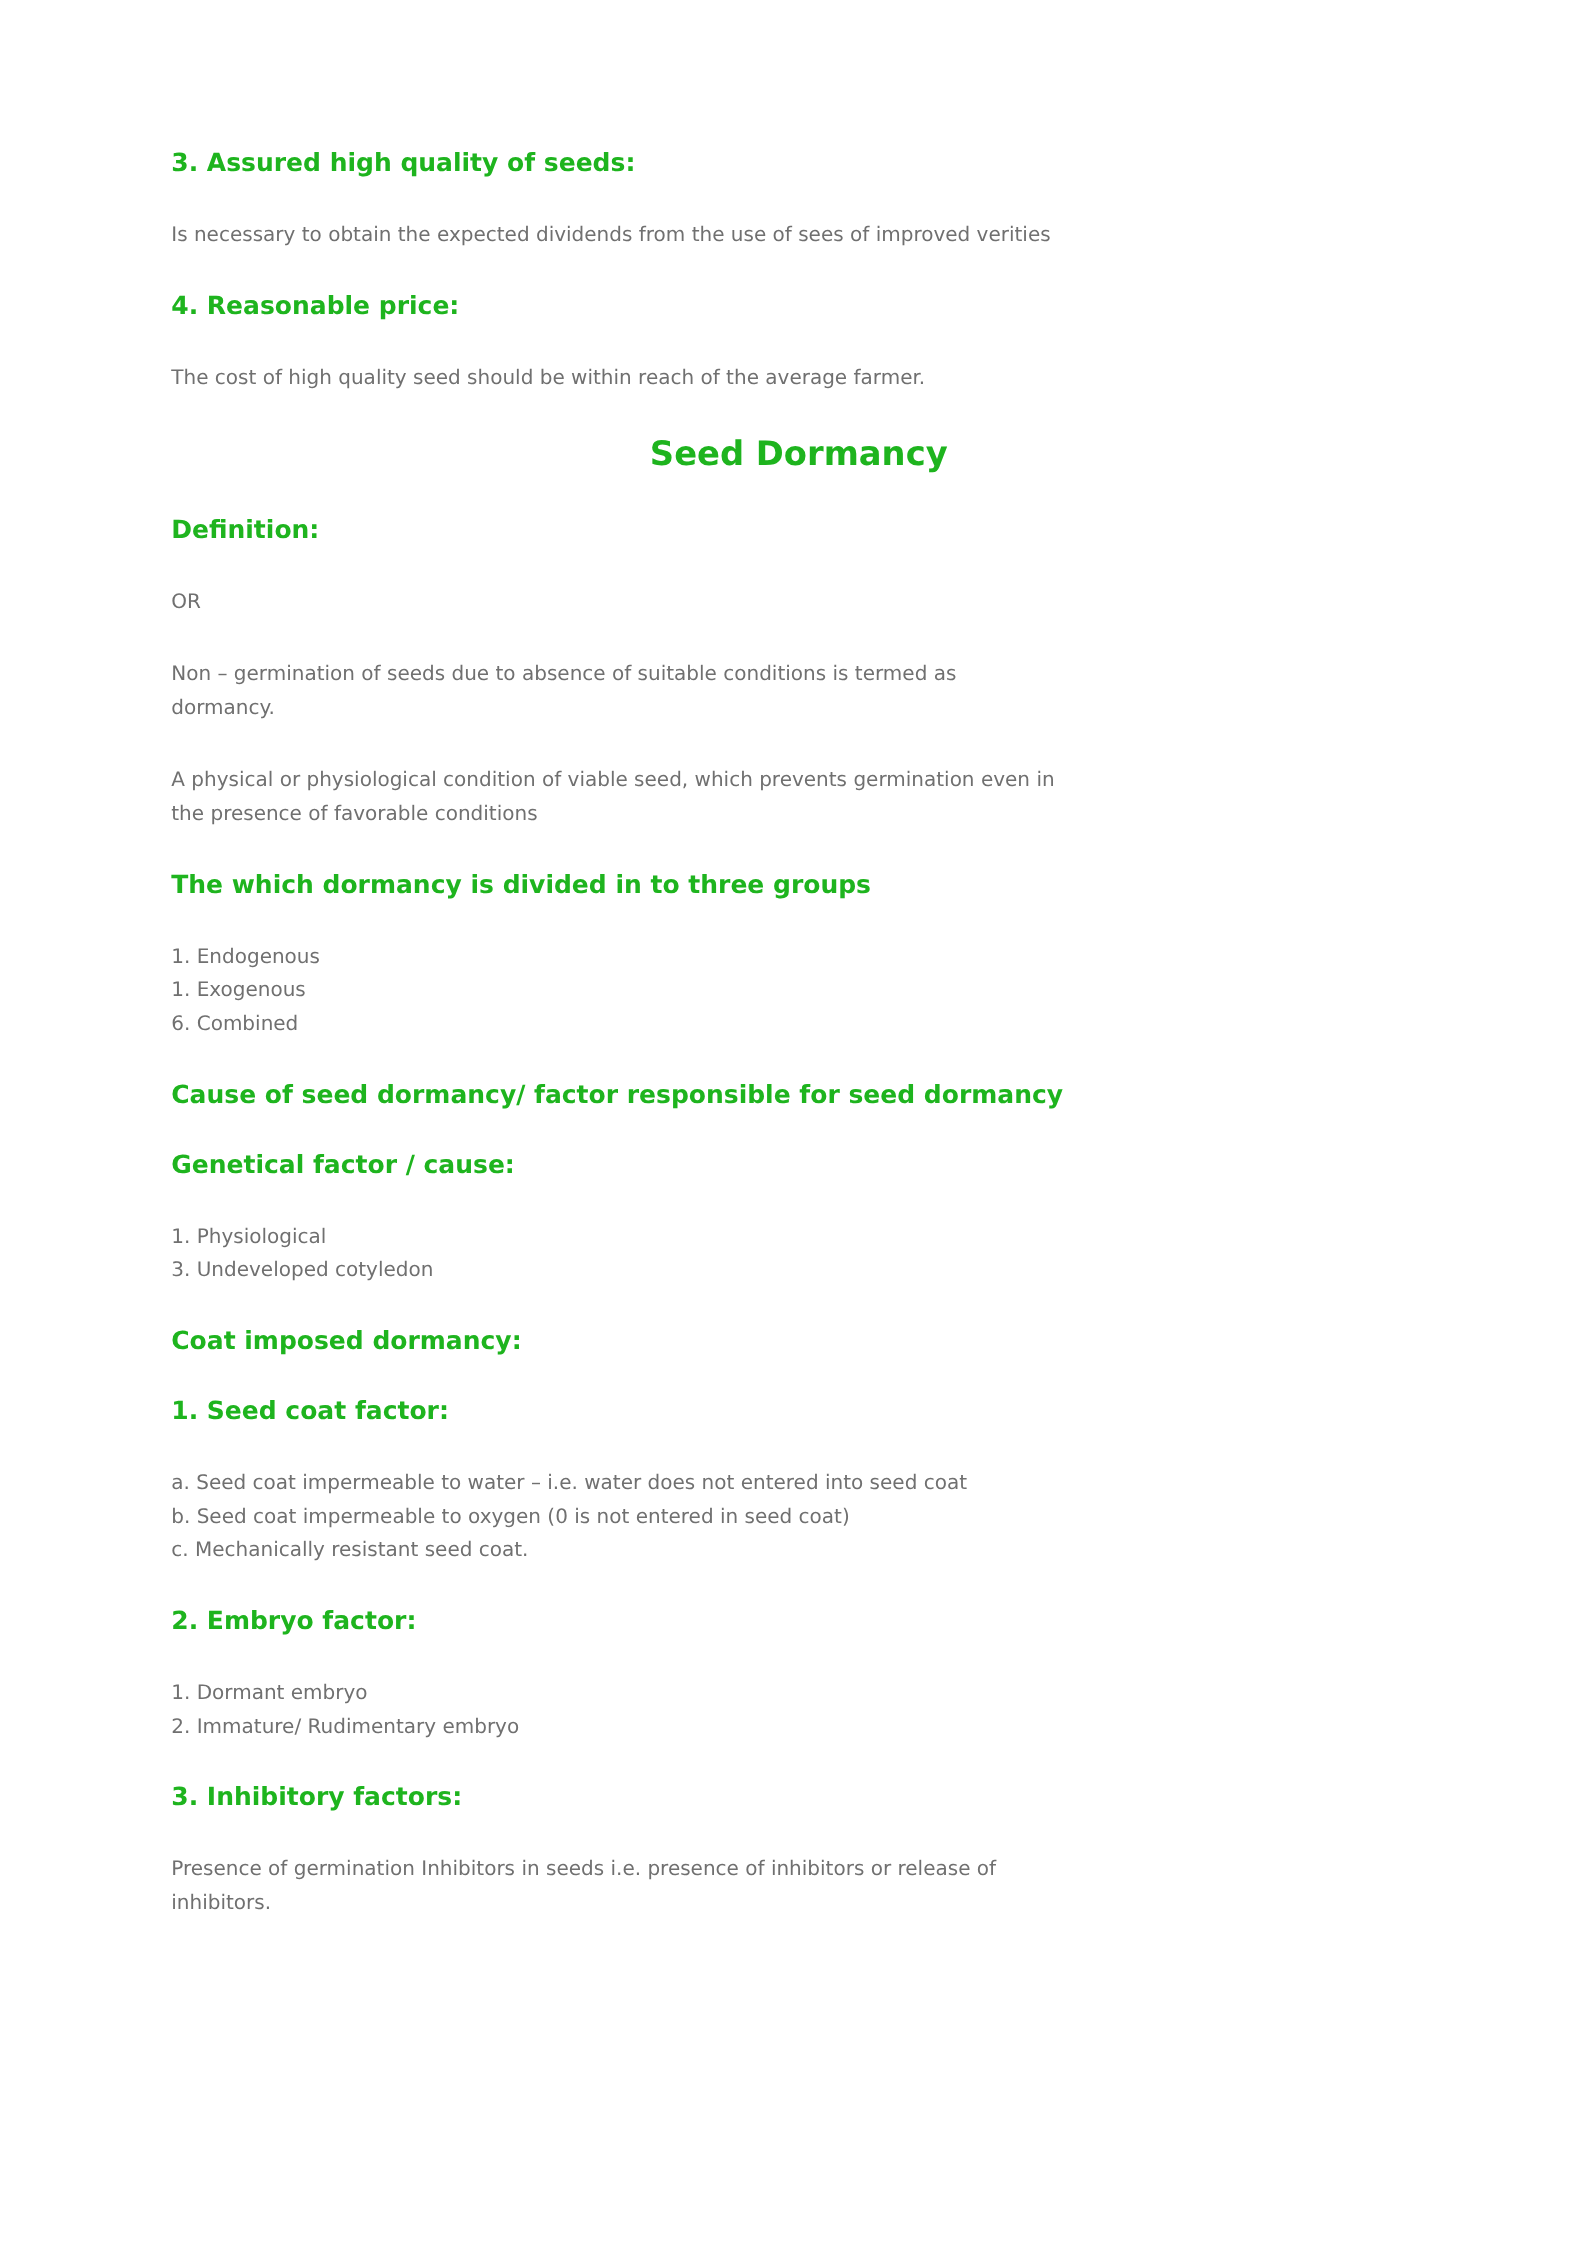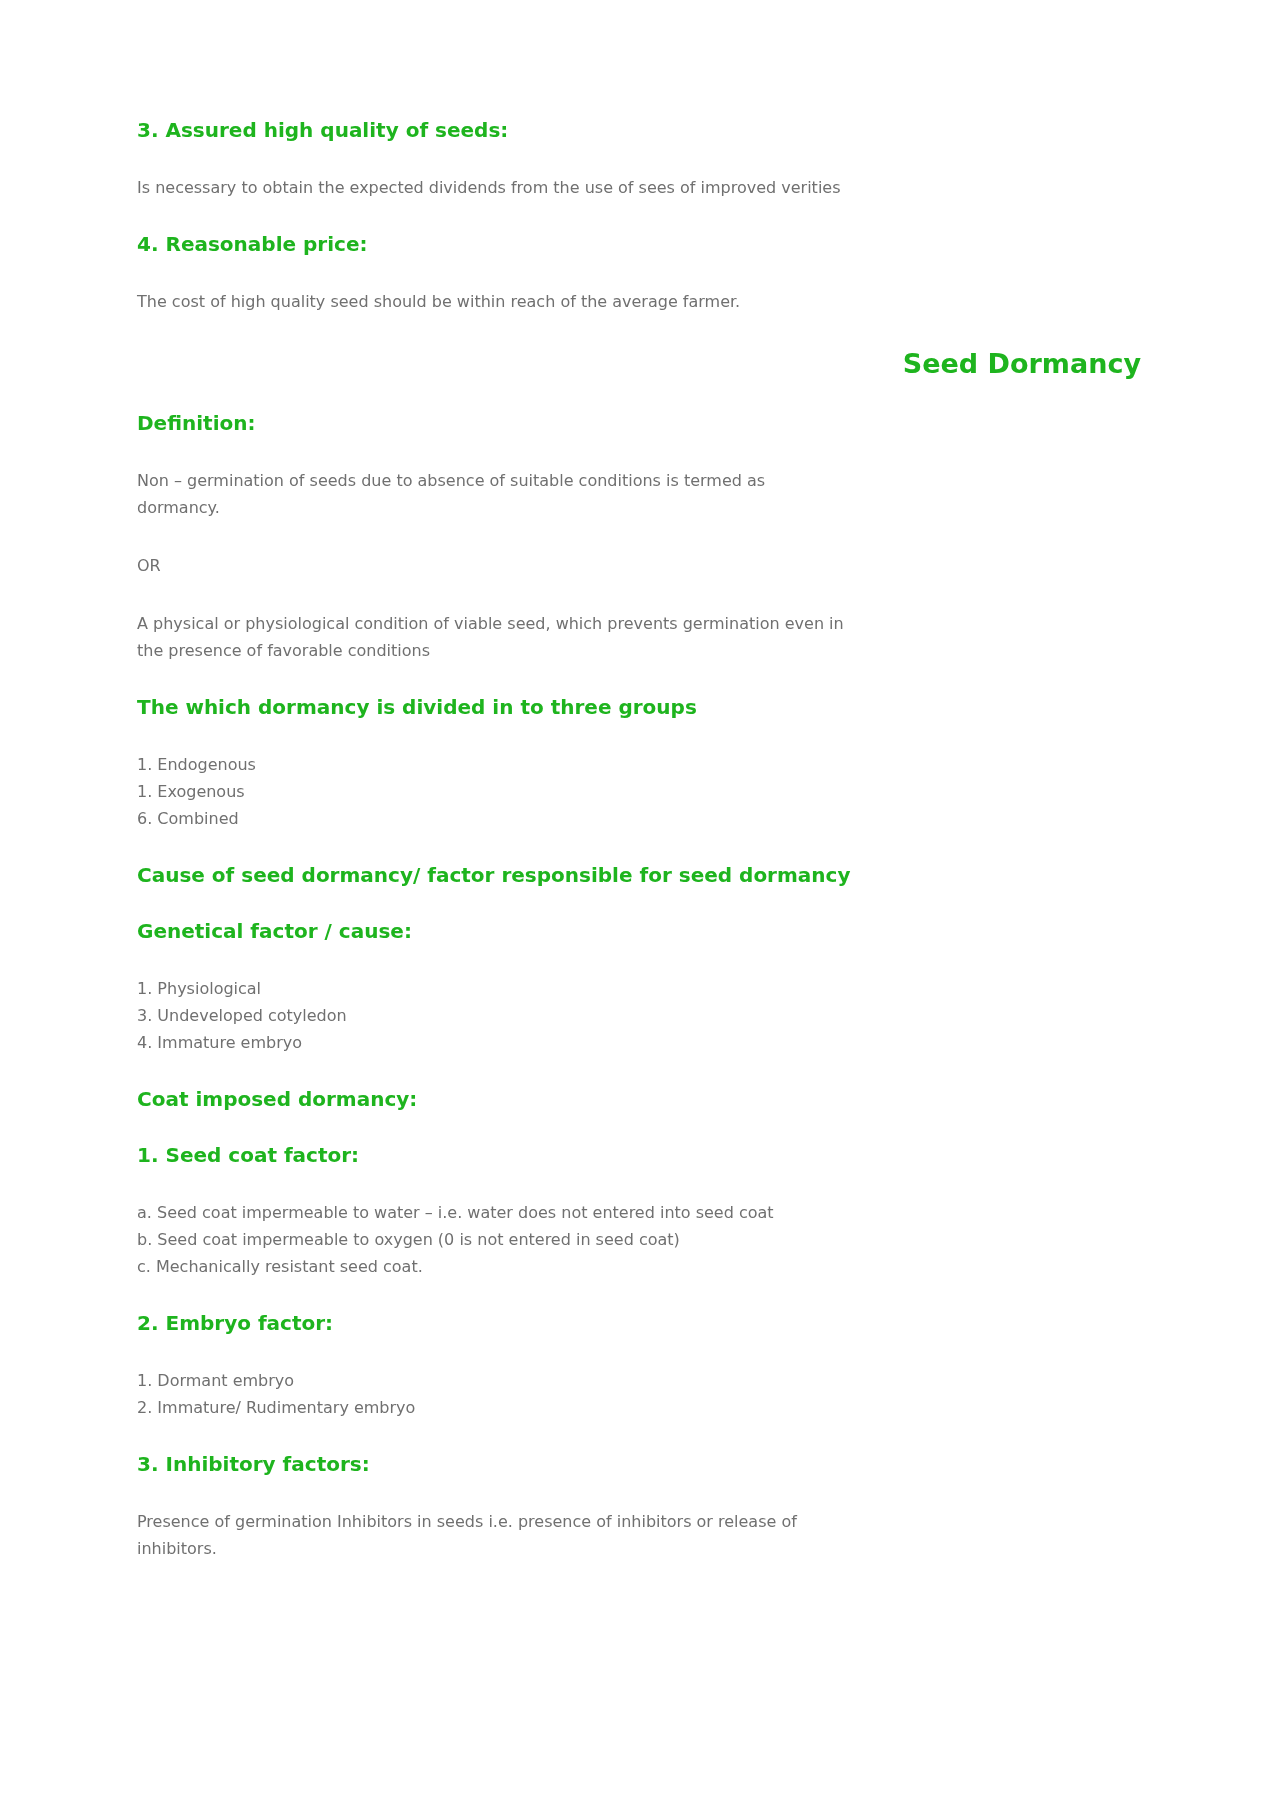--- a/index.html
+++ b/index.html
@@ -22,21 +22,21 @@
     font-size: 20px;
     line-height: 25px;
     margin: 0 0 31px 0;
     white-space: nowrap;
   }
   .doc-title {
     color: #1eb41e;
     font-weight: bold;
     font-size: 27px;
     line-height: 35px;
-    text-align: right;
+    text-align: center;
     margin: 0 0 30px 0;
   }
   .paragraph {
     color: #707070;
     font-size: 16px;
     line-height: 27px;
     margin: 0 0 31px 0;
   }
   .paragraph .line {
     white-space: nowrap;
@@ -57,26 +57,26 @@
 
   <div class="paragraph">
     <div class="line">The cost of high quality seed should be within reach of the average farmer.</div>
   </div>
 
   <div class="doc-title">Seed Dormancy</div>
 
   <div class="heading">Definition:</div>
 
   <div class="paragraph">
-    <div class="line">Non – germination of seeds due to absence of suitable conditions is termed as</div>
-    <div class="line">dormancy.</div>
+    <div class="line">OR</div>
   </div>
 
   <div class="paragraph">
-    <div class="line">OR</div>
+    <div class="line">Non – germination of seeds due to absence of suitable conditions is termed as</div>
+    <div class="line">dormancy.</div>
   </div>
 
   <div class="paragraph">
     <div class="line">A physical or physiological condition of viable seed, which prevents germination even in</div>
     <div class="line">the presence of favorable conditions</div>
   </div>
 
   <div class="heading">The which dormancy is divided in to three groups</div>
 
   <div class="paragraph">
@@ -85,21 +85,20 @@
     <div class="line">6. Combined</div>
   </div>
 
   <div class="heading">Cause of seed dormancy/ factor responsible for seed dormancy</div>
 
   <div class="heading">Genetical factor / cause:</div>
 
   <div class="paragraph">
     <div class="line">1. Physiological</div>
     <div class="line">3. Undeveloped cotyledon</div>
-    <div class="line">4. Immature embryo</div>
   </div>
 
   <div class="heading">Coat imposed dormancy:</div>
 
   <div class="heading">1. Seed coat factor:</div>
 
   <div class="paragraph">
     <div class="line">a. Seed coat impermeable to water – i.e. water does not entered into seed coat</div>
     <div class="line">b. Seed coat impermeable to oxygen (0 is not entered in seed coat)</div>
     <div class="line">c. Mechanically resistant seed coat.</div>

